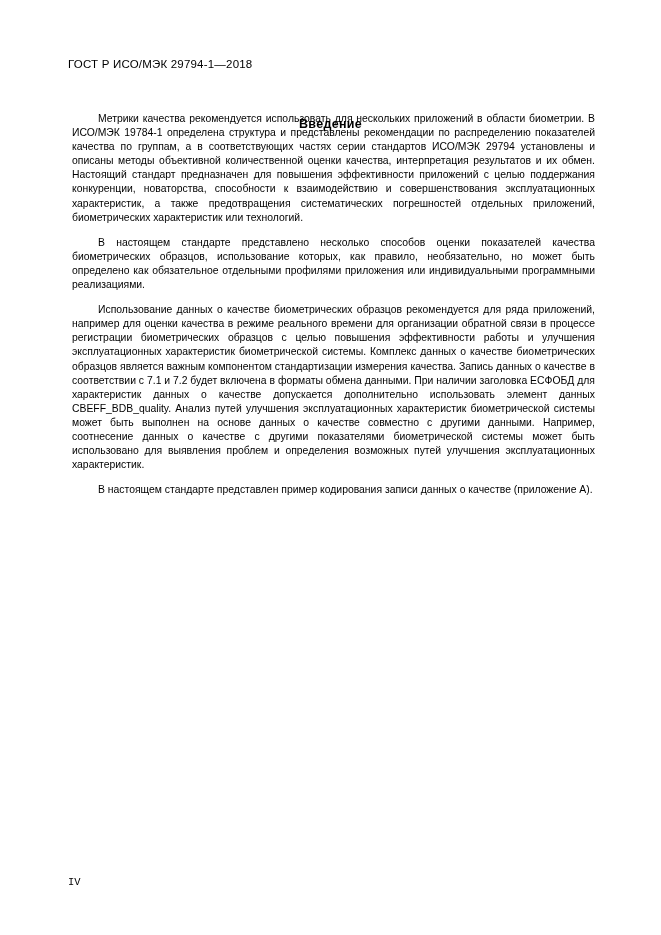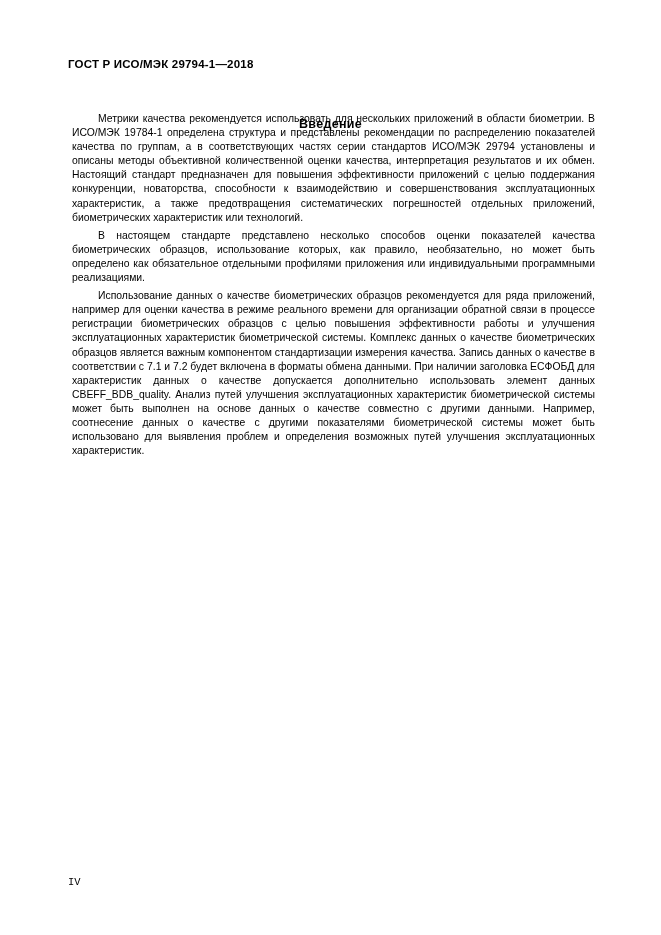--- a/index.html
+++ b/index.html
@@ -20,21 +20,21 @@
     width: 661px;
     height: 935px;
     box-sizing: border-box;
     padding: 0;
   }
   .header {
     position: absolute;
     top: 58px;
     left: 68px;
     font-size: 11.5px;
-    font-weight: bold;
+    font-weight: normal;
     letter-spacing: 0.2px;
     white-space: nowrap;
   }
   .title {
     position: absolute;
     top: 88px;
     left: 0;
     width: 661px;
     text-align: center;
     font-size: 12.5px;
@@ -50,21 +50,21 @@
   }
   .para {
     font-size: 10.4px;
     line-height: 14.1px;
     text-align: justify;
     text-indent: 26px;
     margin: 0 0 0 0;
     hyphens: manual;
   }
   .para + .para {
-    margin-top: 4px;
+    margin-top: 11px;
   }
   .folio {
     position: absolute;
     top: 876px;
     left: 68px;
     font-size: 10.4px;
     font-family: Liberation Mono, monospace;
   }
 </style>
 </head>
@@ -73,17 +73,18 @@
 <div class="page">
 
   <div class="header">ГОСТ Р ИСО/МЭК 29794-1—2018</div>
 
   <div class="title">Введение</div>
 
   <div class="content">
     <p class="para">Метрики качества рекомендуется использовать для нескольких приложений в области биометрии. В ИСО/МЭК 19784-1 определена структура и представлены рекомендации по распределению показателей качества по группам, а в соответствующих частях серии стандартов ИСО/МЭК 29794 установлены и описаны методы объективной количественной оценки качества, интерпретация результатов и их обмен. Настоящий стандарт предназначен для повышения эффективности приложений с целью поддержания конкуренции, новаторства, способности к взаимодействию и совершенствования эксплуатационных характеристик, а также предотвращения систематических погрешностей отдельных приложений, биометрических характеристик или технологий.</p>
     <p class="para">В настоящем стандарте представлено несколько способов оценки показателей качества биометрических образцов, использование которых, как правило, необязательно, но может быть определено как обязательное отдельными профилями приложения или индивидуальными программными реализациями.</p>
     <p class="para">Использование данных о качестве биометрических образцов рекомендуется для ряда приложений, например для оценки качества в режиме реального времени для организации обратной связи в процессе регистрации биометрических образцов с целью повышения эффективности работы и улучшения эксплуатационных характеристик биометрической системы. Комплекс данных о качестве биометрических образцов является важным компонентом стандартизации измерения качества. Запись данных о качестве в соответствии с 7.1 и 7.2 будет включена в форматы обмена данными. При наличии заголовка ЕСФОБД для характеристик данных о качестве допускается дополнительно использовать элемент данных CBEFF_BDB_quality. Анализ путей улучшения эксплуатационных характеристик биометрической системы может быть выполнен на основе данных о качестве совместно с другими данными. Например, соотнесение данных о качестве с другими показателями биометрической системы может быть использовано для выявления проблем и определения возможных путей улучшения эксплуатационных характеристик.</p>
+    <p class="para">В настоящем стандарте представлен пример кодирования записи данных о качестве (приложение А).</p>
   </div>
 
   <div class="folio">IV</div>
 
 </div>
 
 </body></html>

